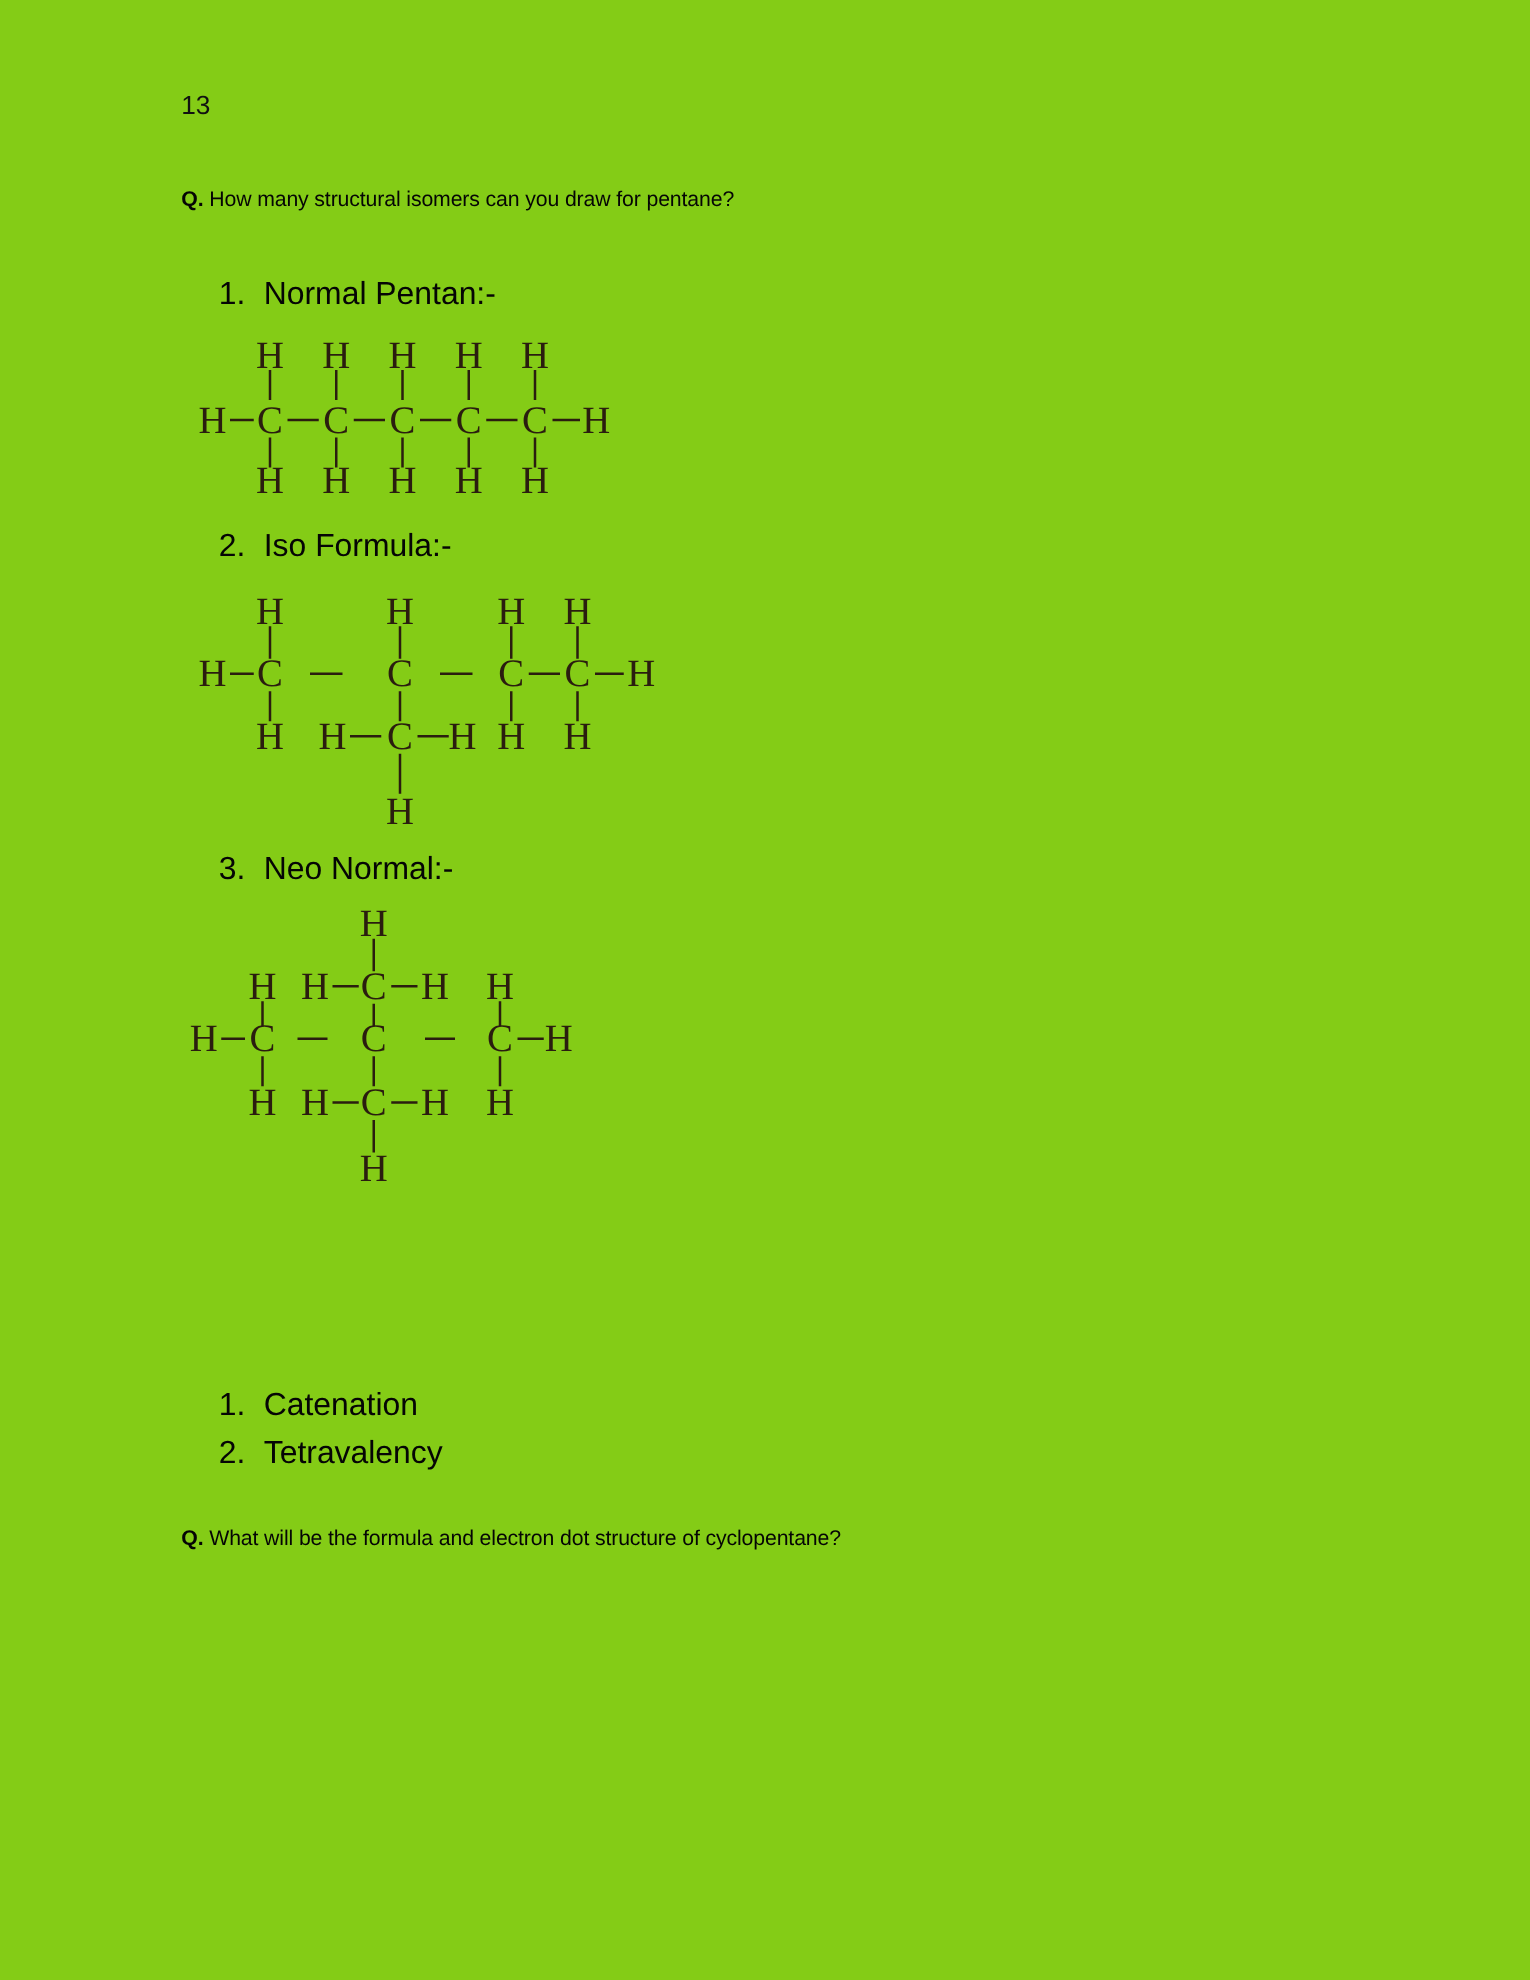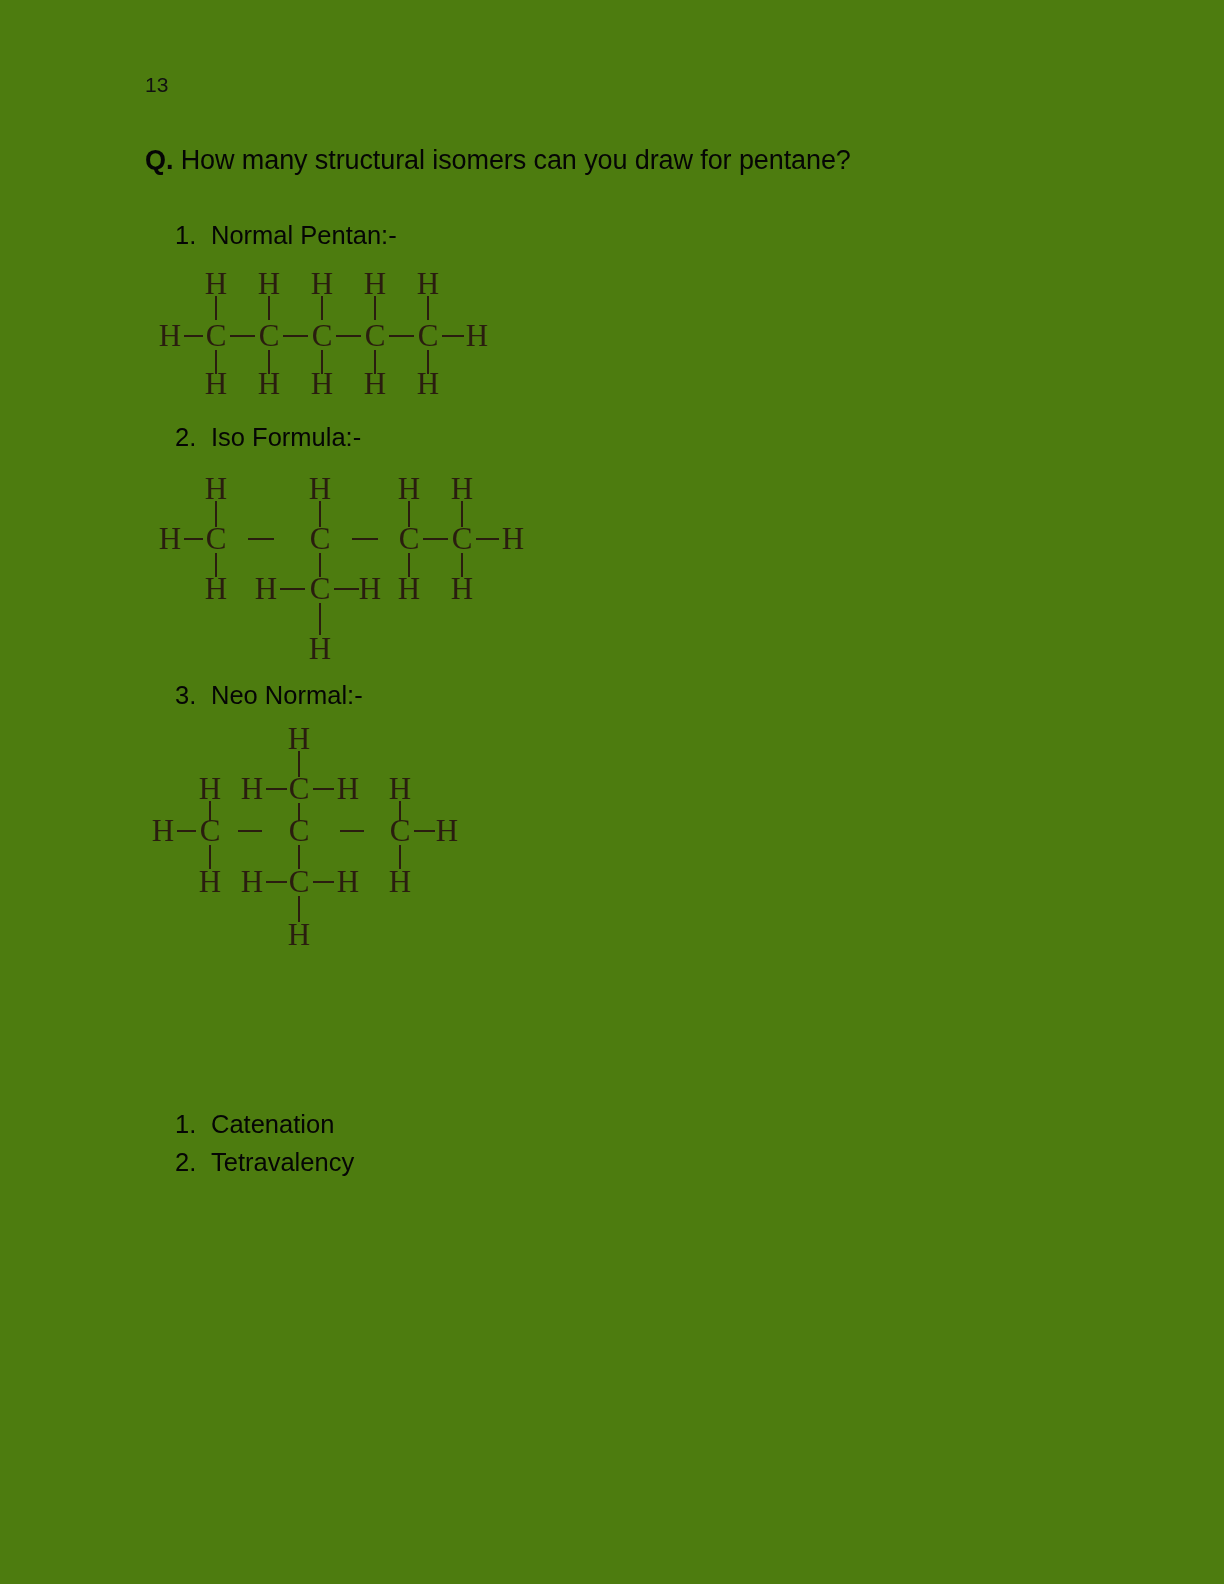--- a/index.html
+++ b/index.html
@@ -13,38 +13,38 @@
     position: relative;
     font-family: "Liberation Sans", sans-serif;
     color: #000000;
     overflow: hidden;
   }
   .page {
     position: absolute;
     left: 0; top: 0;
     width: 1224px;
     height: 1584px;
-    background: #4d7c0f;
+    background: #84cc16;
   }
 
   
   .page-number {
     position: absolute;
     left: 145px;
     top: 72px;
     font-size: 21px;
     line-height: 26px;
     color: #111;
   }
 
   
   .prose {
     position: absolute;
     left: 145px;
-    font-size: 27px;
+    font-size: 17px;
     line-height: 38px;
     color: #050505;
     letter-spacing: -0.1px;
   }
   .prose b { font-weight: bold; }
 
   .qa-block { width: 930px; }
 
   .olist {
     position: absolute;
@@ -237,14 +237,17 @@
     <div class="row">
       <span class="num">1.</span>
       <span>Catenation</span>
     </div>
     <div class="row">
       <span class="num">2.</span>
       <span>Tetravalency</span>
     </div>
   </div>
 
+  <div class="prose qa-block" style="top:1212px;">
+    <b>Q.</b><span> What will be the formula and electron dot structure of cyclopentane?</span>
+  </div>
 
 </div>
 
 </body></html>

